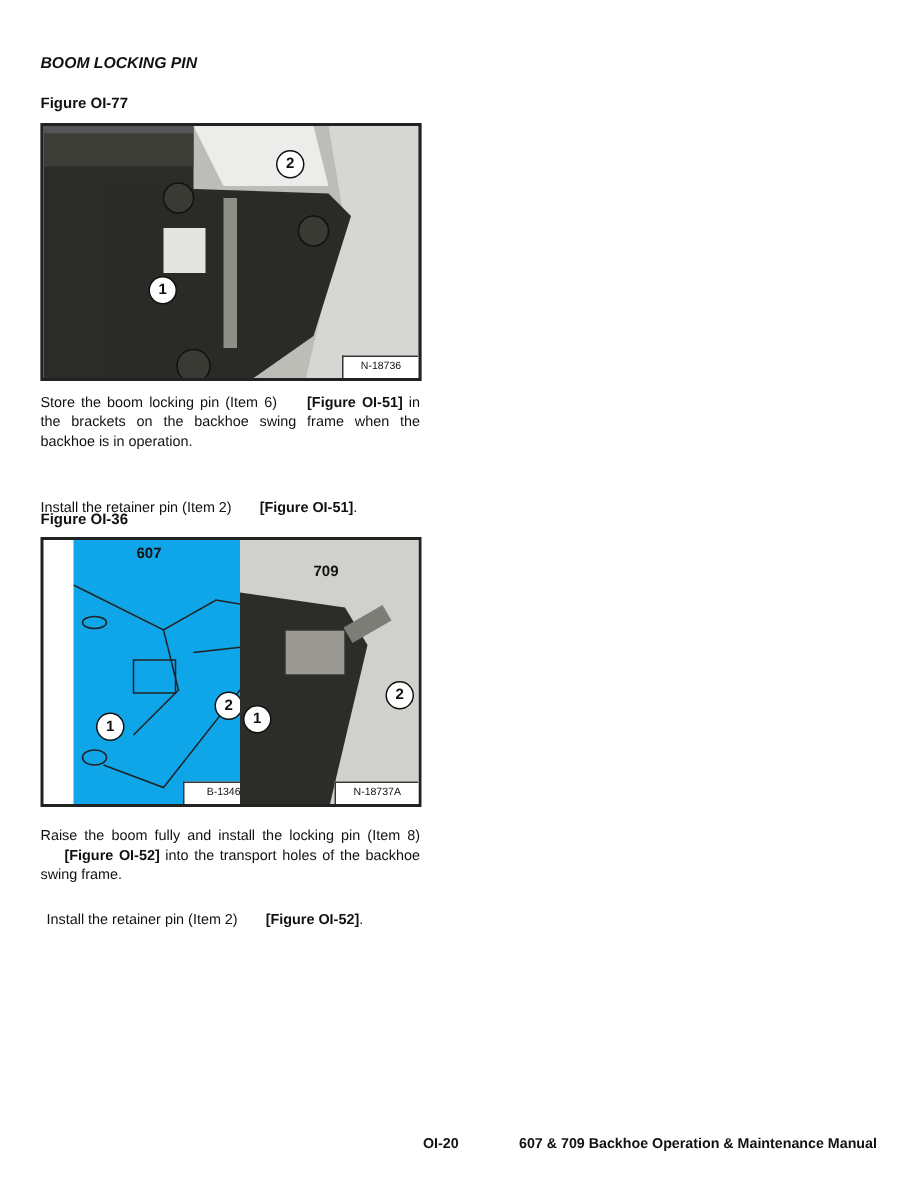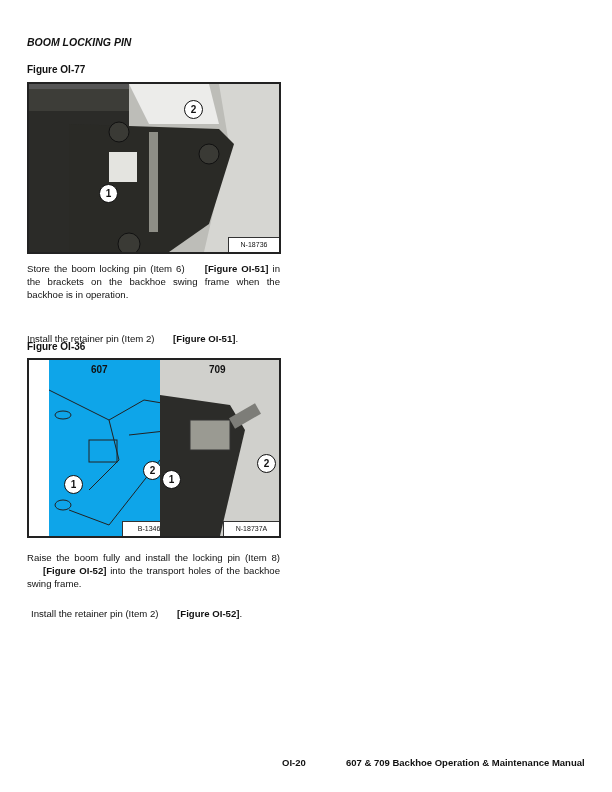--- a/index.html
+++ b/index.html
@@ -71,21 +71,21 @@
     <div class="callout" style="left:94px;top:101px;">2</div>
     <div class="tag" style="right:0;bottom:0;width:56px;">B-13462</div>
   </div>
   <div class="abs" style="left:131px;top:0;width:119px;height:176px;background:#d8d8d4;">
     <svg width="119" height="176" viewBox="0 0 119 176">
       <rect width="119" height="176" fill="#d0d0cc"></rect>
       <polygon points="0,35 70,45 85,70 60,176 0,176" fill="#2c2c29"></polygon>
       <rect x="30" y="60" width="40" height="30" fill="#9a9a92" stroke="#333"></rect>
       <rect x="70" y="50" width="30" height="12" fill="#7d7d78" transform="rotate(-30 85 56)"></rect>
     </svg>
-    <div class="model" style="left:49px;top:4px;">709</div>
+    <div class="model" style="left:49px;top:16px;">709</div>
     <div class="callout" style="left:2px;top:110px;">1</div>
     <div class="callout" style="left:97px;top:94px;">2</div>
     <div class="tag" style="right:0;bottom:0;width:55px;">N-18737A</div>
   </div>
 </div>
 
 <p class="abs para" style="top:551px;margin:0;">
   <span>Raise the boom fully and install the locking pin (Item 8) </span><b>[Figure OI-52]</b><span> into the transport holes of the backhoe swing frame.</span>
 </p>
 <p class="abs para" style="top:603px;margin:4px;">

